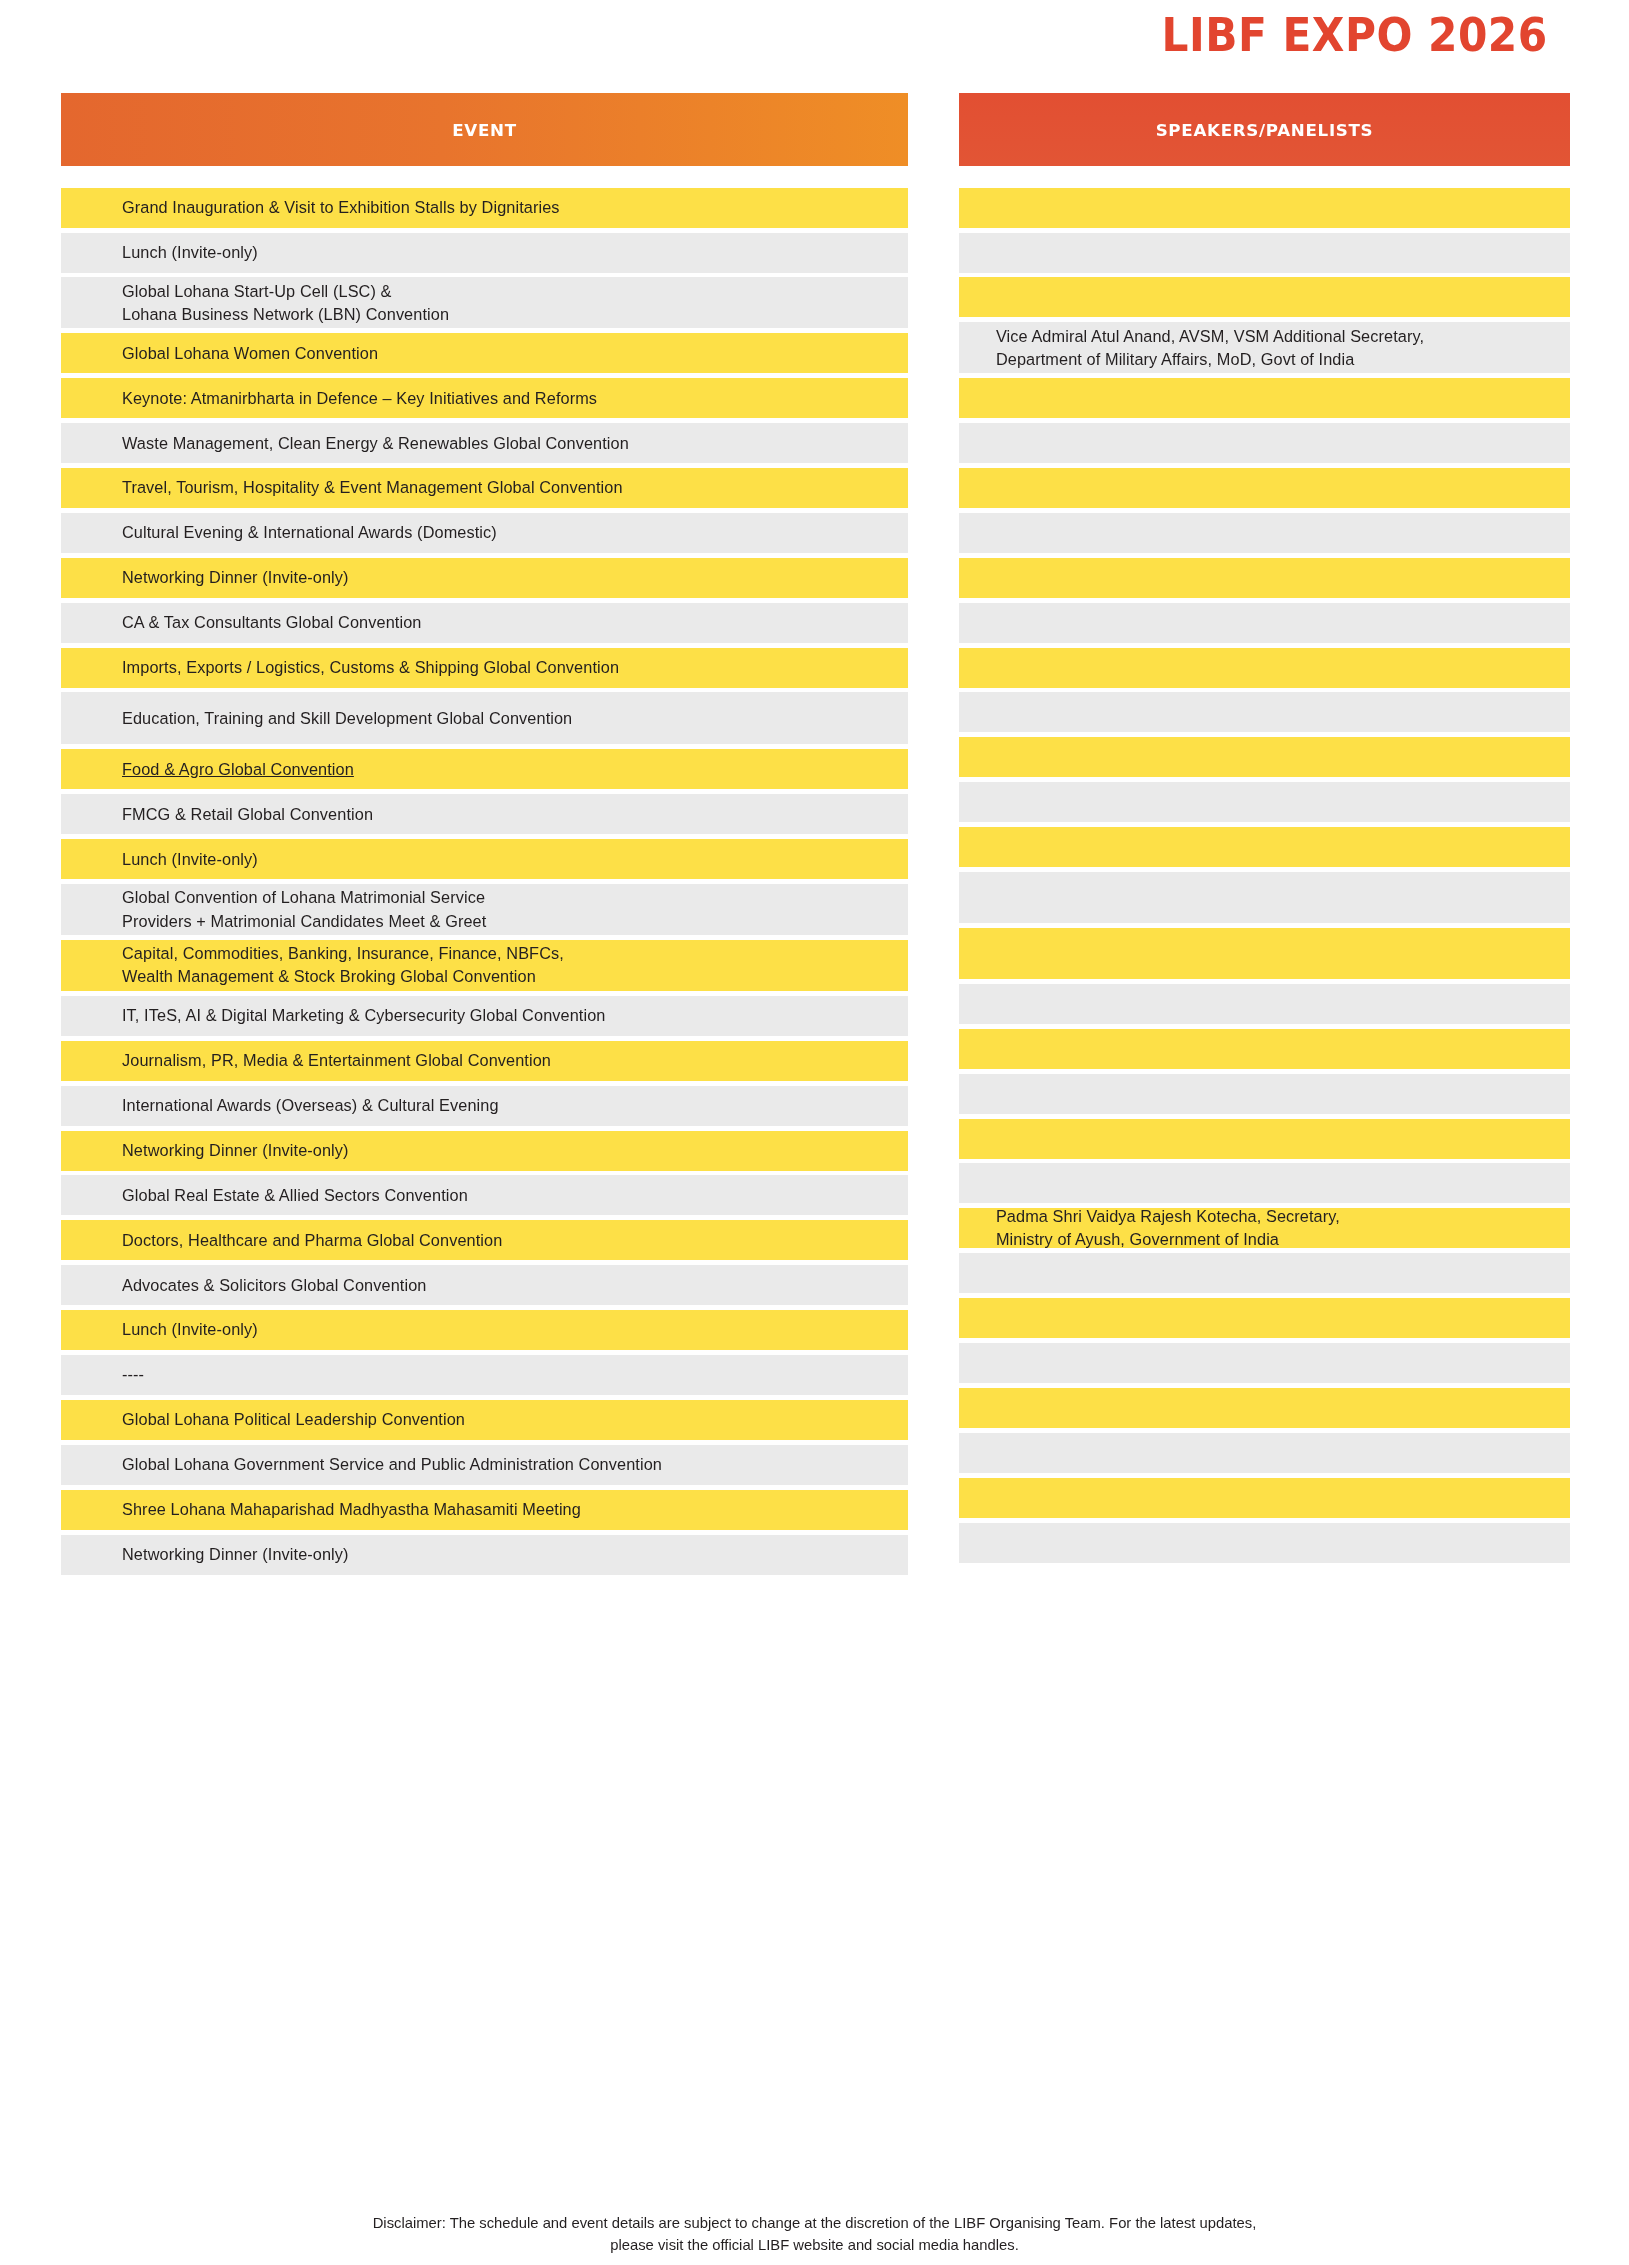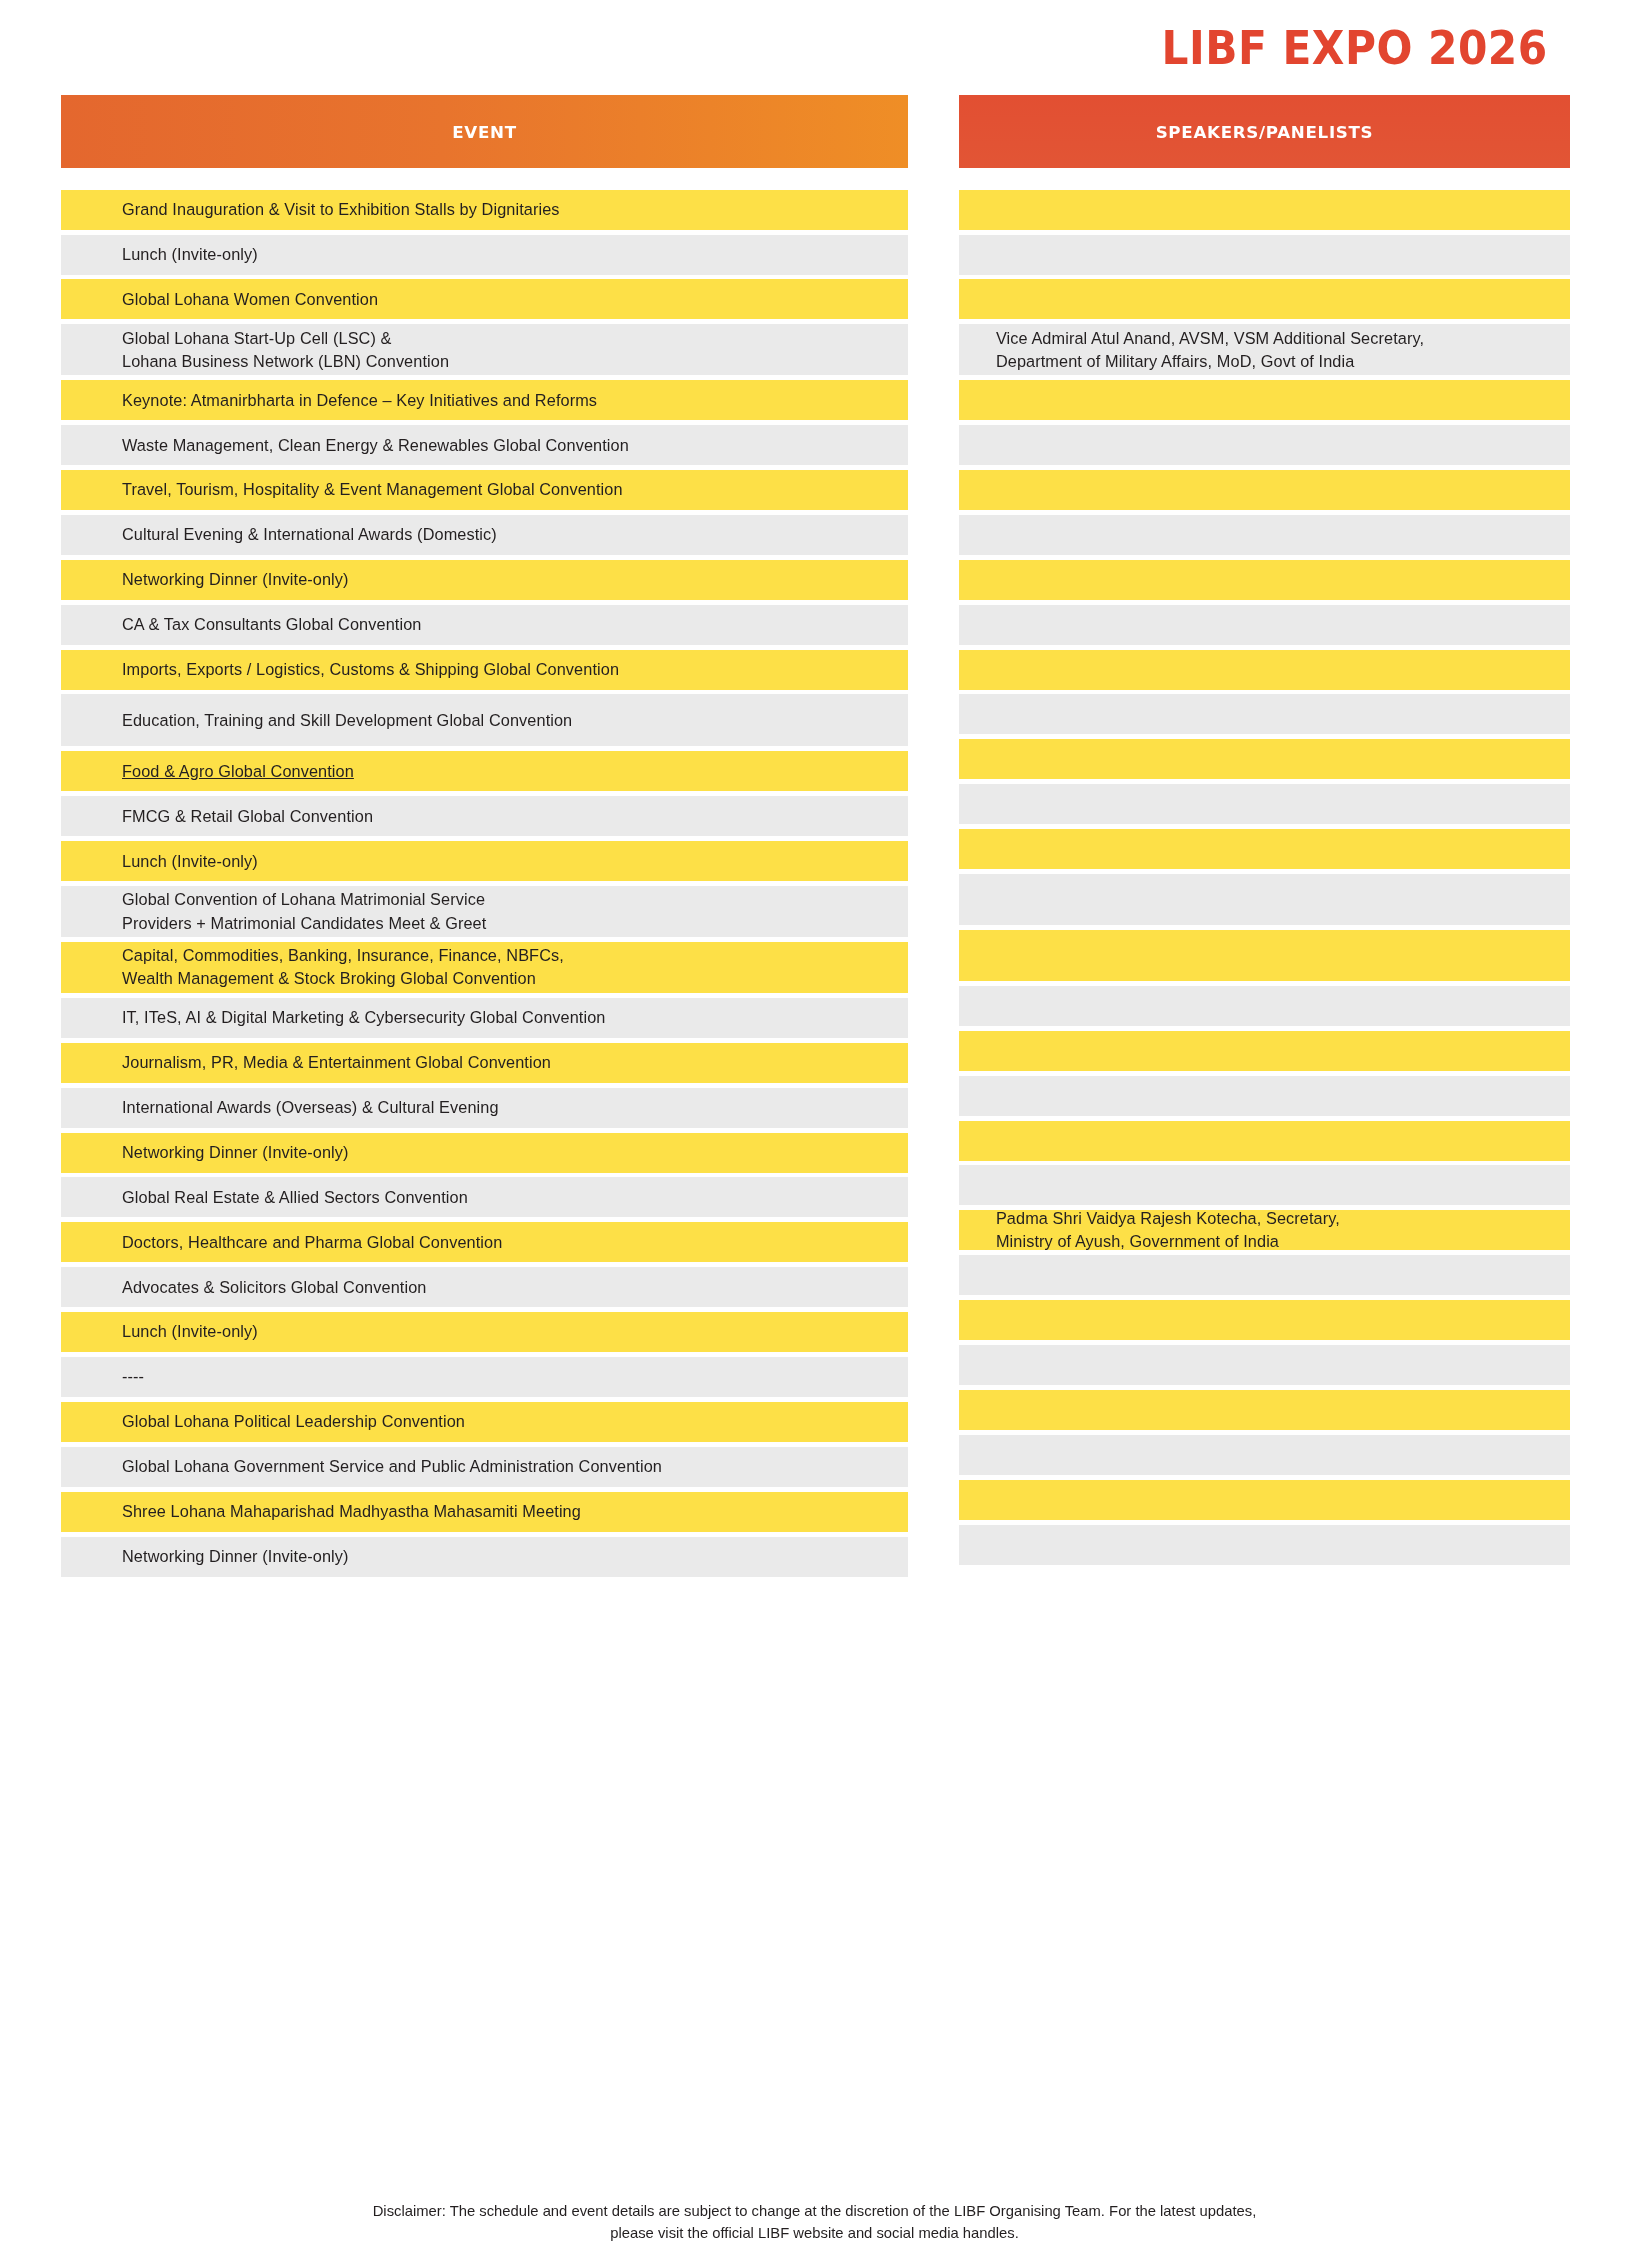--- a/index.html
+++ b/index.html
@@ -18,26 +18,26 @@
 
   .page {
     width: 1629px;
     height: 2266px;
     box-sizing: border-box;
     position: relative;
   }
 
   
   .title-bar {
-    height: 95px;
+    height: 81px;
     display: flex;
-    align-items: center;
     justify-content: flex-end;
     padding-right: 81px;
     box-sizing: border-box;
+    margin-top: 12px;
   }
   .expo-title {
     font-family: "DejaVu Sans", sans-serif;
     font-weight: 700;
     font-size: 46px;
     letter-spacing: 0.5px;
     color: #e2452f;
     line-height: 1;
     transform: scaleX(0.92);
     transform-origin: right center;
@@ -142,28 +142,28 @@
     <div class="spacer-row col-gap"></div>
     <div class="spacer-row col-speaker"></div>
 
     <div class="rows col-event" id="event-rows">
         <div class="cell event shade-a" style="height: 40px;">
           <span class="txt">Grand Inauguration &amp; Visit to Exhibition Stalls by Dignitaries</span>
         </div>
         <div class="cell event shade-b" style="height: 40px;">
           <span class="txt">Lunch (Invite-only)</span>
         </div>
-        <div class="cell event shade-a" style="height: 40px;">
-          <span class="txt">Global Lohana Women Convention</span>
-        </div>
         <div class="cell event shade-b" style="height: 51px;">
           <span class="txt">Global Lohana Start-Up Cell (LSC) &amp;
 Lohana Business Network (LBN) Convention</span>
         </div>
         <div class="cell event shade-a" style="height: 40px;">
+          <span class="txt">Global Lohana Women Convention</span>
+        </div>
+        <div class="cell event shade-a" style="height: 40px;">
           <span class="txt">Keynote: Atmanirbharta in Defence – Key Initiatives and Reforms</span>
         </div>
         <div class="cell event shade-b" style="height: 40px;">
           <span class="txt">Waste Management, Clean Energy &amp; Renewables Global Convention</span>
         </div>
         <div class="cell event shade-a" style="height: 40px;">
           <span class="txt">Travel, Tourism, Hospitality &amp; Event Management Global Convention</span>
         </div>
         <div class="cell event shade-b" style="height: 40px;">
           <span class="txt">Cultural Evening &amp; International Awards (Domestic)</span>

